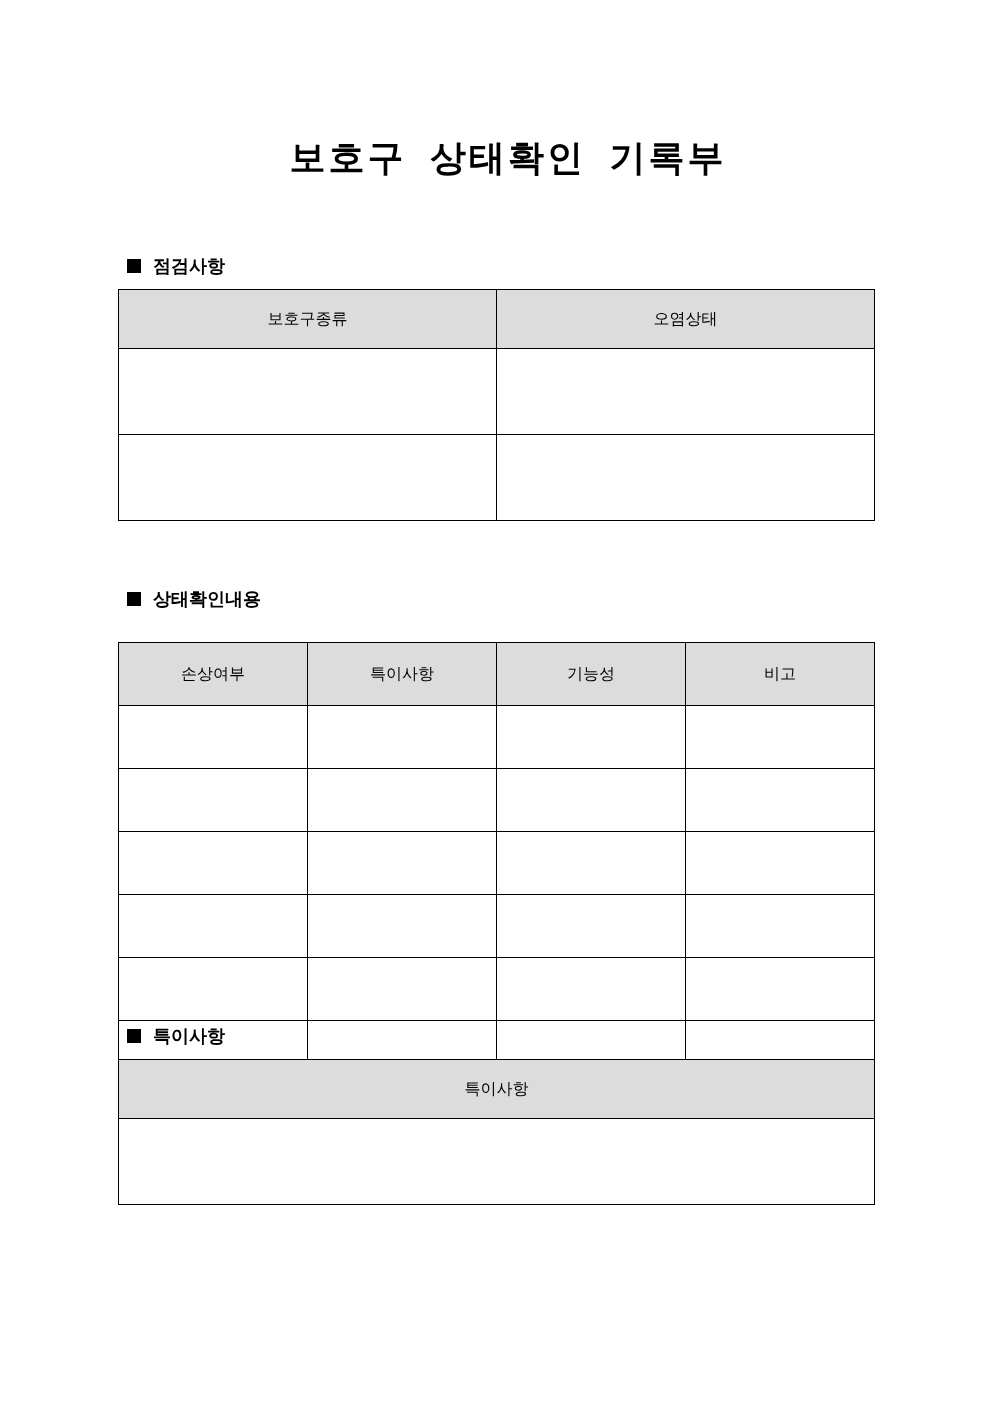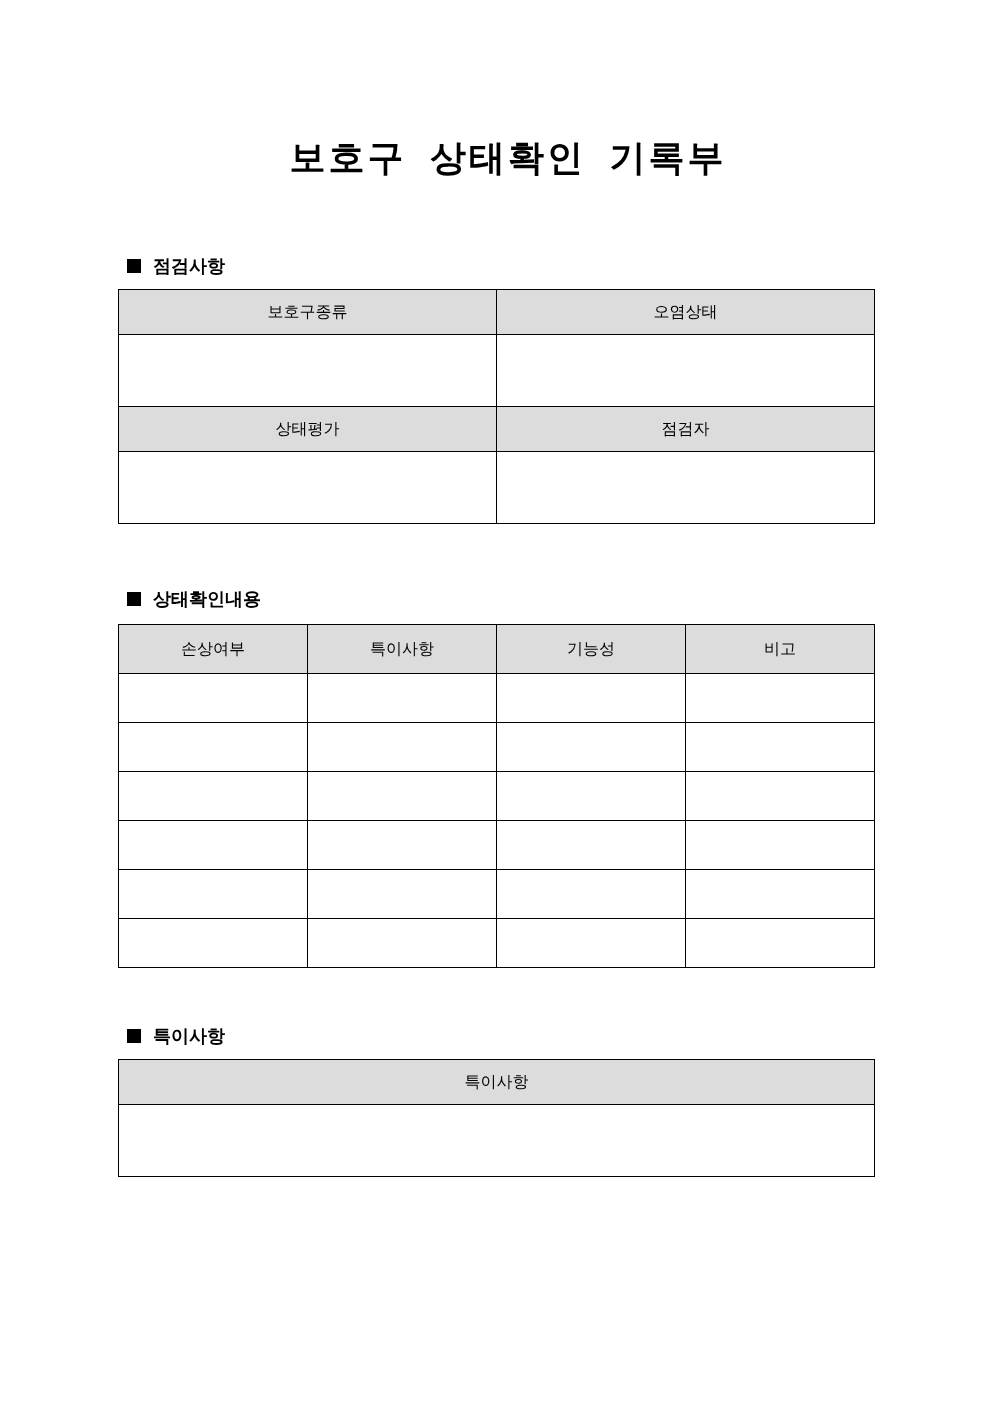--- a/index.html
+++ b/index.html
@@ -1,26 +1,26 @@
 <!DOCTYPE html>
 <html><head>
   <meta charset="utf-8">
   <style>
     html, body { margin: 0; padding: 0; background: #ffffff; }
     body { width: 992px; height: 1403px; position: relative; font-family: "DejaVu Sans", "Liberation Sans", sans-serif; color: #000; overflow: hidden; }
     .title { position: absolute; top: 134px; left: 12px; width: 992px; text-align: center; font-size: 36px; font-weight: bold; letter-spacing: 3px; word-spacing: 8px; }
     .section-heading { position: absolute; left: 119px; font-size: 18px; font-weight: bold; display: flex; align-items: center; margin-left: 8px; }
     .section-heading .square { display: inline-block; width: 14px; height: 14px; background: #000; margin-right: 12px; }
     table { position: absolute; left: 118px; width: 757px; border-collapse: collapse; table-layout: fixed; }
-    td { border: 1.5px solid #000; padding: 1px; text-align: center; font-size: 16px; vertical-align: middle; }
+    td { border: 1.5px solid #000; padding: 8px; text-align: center; font-size: 16px; vertical-align: middle; }
     td.hdr { background: #dcdcdc; }
     #t1 { top: 289px; }
     #t1 tr.h td { height: 42px; }
     #t1 tr.b td { height: 69px; }
-    #t2 { top: 624px; }
+    #t2 { top: 642px; }
     #t2 tr.h td { height: 46px; }
     #t2 tr.b td { height: 46px; }
     #t3 { top: 1059px; }
     #t3 tr.h td { height: 42px; }
     #t3 tr.b td { height: 69px; }
   </style>
 </head>
 <body>
 
 <div class="title">보호구 상태확인 기록부</div>
@@ -35,24 +35,20 @@
       <col style="width:50%">
     </colgroup>
   <tbody>
       <tr class="h">
     <td class="hdr">보호구종류</td>
     <td class="hdr">오염상태</td>
   </tr>
   <tr class="b">
     <td></td>
     <td></td>
-  </tr>
-  <tr class="h">
-    <td class="hdr">상태평가</td>
-    <td class="hdr">점검자</td>
   </tr>
   <tr class="b">
     <td></td>
     <td></td>
   </tr>
 </tbody>
   </table>
 
 <div class="section-heading" style="top:587px;">
   <span class="square"></span>

